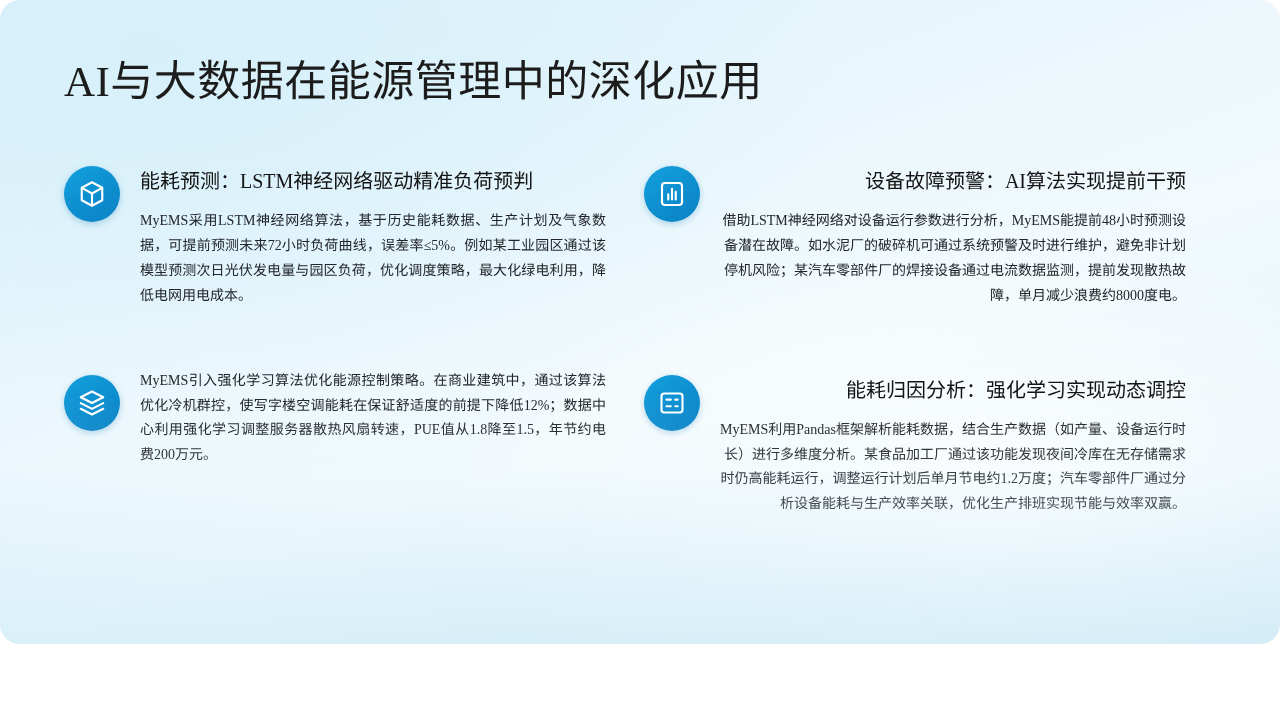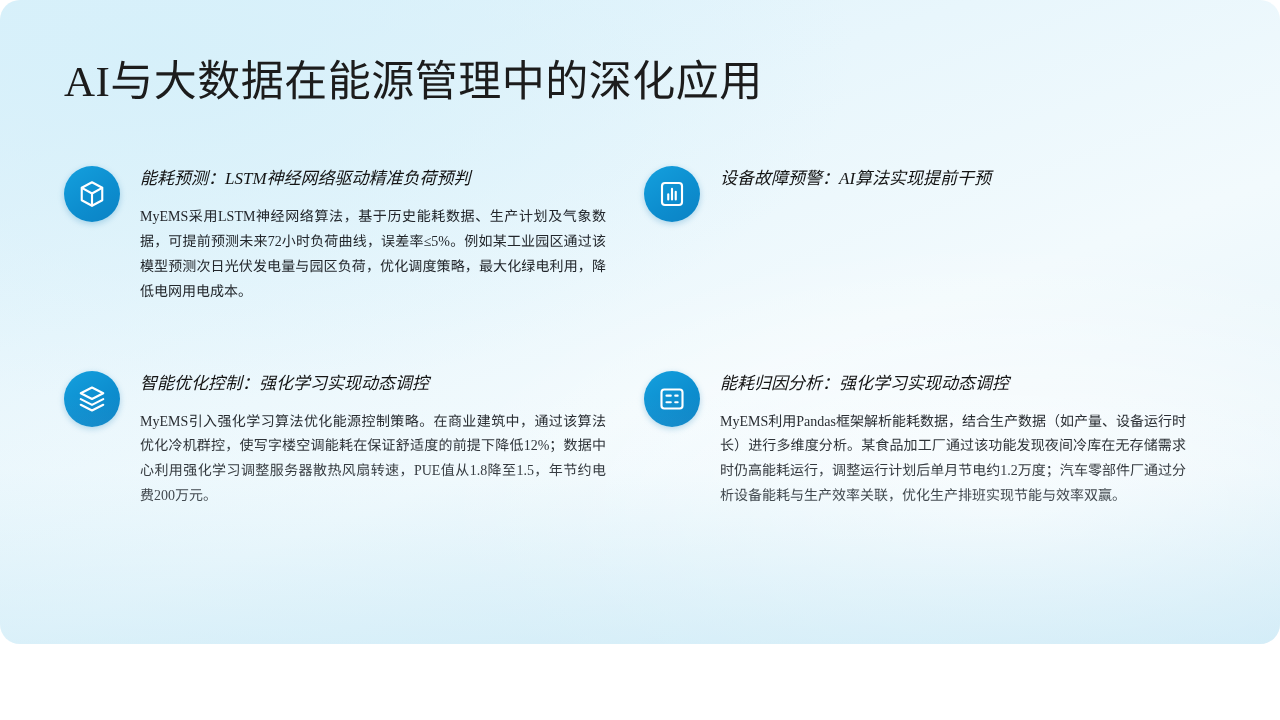--- a/index.html
+++ b/index.html
@@ -70,37 +70,37 @@
     justify-content: center;
     margin-top: 6px;
   }
   .icon-badge svg { display: block; }
   .card-body {
     margin-left: 20px;
     flex: 1 1 auto;
     min-width: 0;
   }
   .card-heading {
-    font-size: 17px;
+    font-size: 20px;
     color: #141414;
     line-height: 1.35;
     margin: 8px 0 14px 0;
     white-space: nowrap;
-    font-style: italic;
   }
   .card-text {
     font-size: 14px;
     line-height: 1.78;
     color: #22262b;
     text-align: justify;
     text-justify: inter-ideograph;
   }
   .col-right .card-heading,
   .col-right .card-text {
     margin-left: 0;
+    text-align: right;
   }
 </style>
 </head>
 <body>
 
 <div class="slide">
 
   <div class="title">AI与大数据在能源管理中的深化应用</div>
 
   <div class="grid">
@@ -123,33 +123,33 @@
       <div class="icon-badge">
         <svg width="30" height="30" viewBox="0 0 24 24" fill="none" stroke="#ffffff" stroke-width="1.7" stroke-linecap="round" stroke-linejoin="round">
           <rect x="4" y="3.2" width="16" height="17.6" rx="2.4"></rect>
           <path d="M9 16.4v-4.1"></path>
           <path d="M12 16.4V7.9"></path>
           <path d="M15 16.4v-6.2"></path>
         </svg>
       </div>
       <div class="card-body">
         <div class="card-heading">设备故障预警：AI算法实现提前干预</div>
+        <div class="card-text">借助LSTM神经网络对设备运行参数进行分析，MyEMS能提前48小时预测设备潜在故障。如水泥厂的破碎机可通过系统预警及时进行维护，避免非计划停机风险；某汽车零部件厂的焊接设备通过电流数据监测，提前发现散热故障，单月减少浪费约8000度电。</div>
       </div>
     </div>
 
     <div class="card col-left">
       <div class="icon-badge">
         <svg width="30" height="30" viewBox="0 0 24 24" fill="none" stroke="#ffffff" stroke-width="1.7" stroke-linecap="round" stroke-linejoin="round">
           <path d="M12 2.8 21 7.4l-9 4.6-9-4.6z"></path>
           <path d="M3 12.1l9 4.6 9-4.6"></path>
           <path d="M3 16.6l9 4.6 9-4.6"></path>
         </svg>
       </div>
       <div class="card-body">
-        <div class="card-heading">智能优化控制：强化学习实现动态调控</div>
         <div class="card-text">MyEMS引入强化学习算法优化能源控制策略。在商业建筑中，通过该算法优化冷机群控，使写字楼空调能耗在保证舒适度的前提下降低12%；数据中心利用强化学习调整服务器散热风扇转速，PUE值从1.8降至1.5，年节约电费200万元。</div>
       </div>
     </div>
 
     <div class="card col-right">
       <div class="icon-badge">
         <svg width="30" height="30" viewBox="0 0 24 24" fill="none" stroke="#ffffff" stroke-width="1.7" stroke-linecap="round" stroke-linejoin="round">
           <rect x="3.6" y="4.4" width="16.8" height="15.2" rx="2.2"></rect>
           <path d="M7.6 9.3h3.4"></path>
           <path d="M7.6 14.6h3.4"></path>

